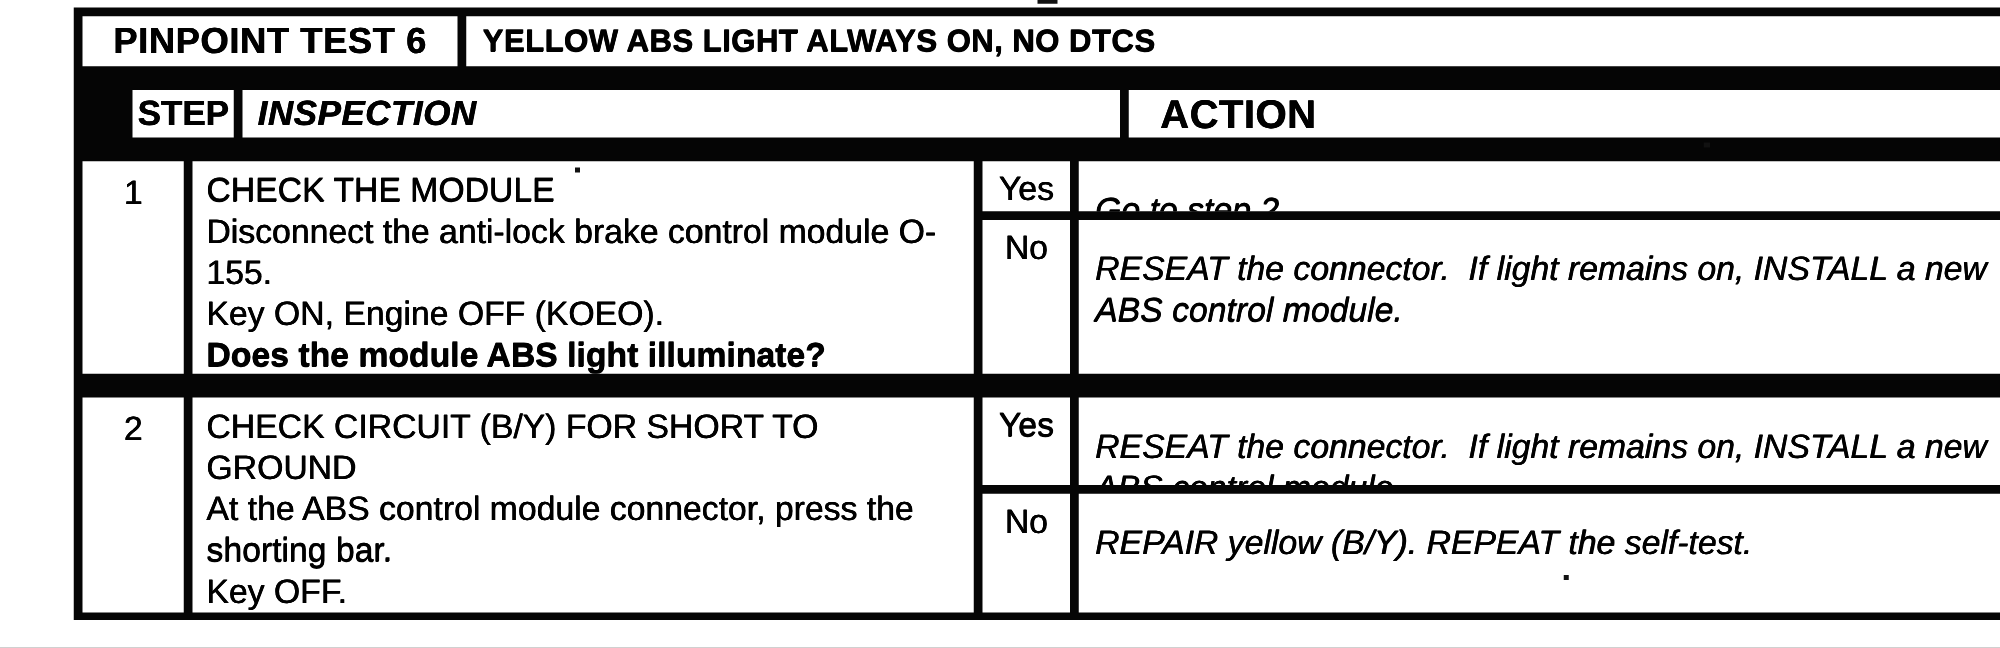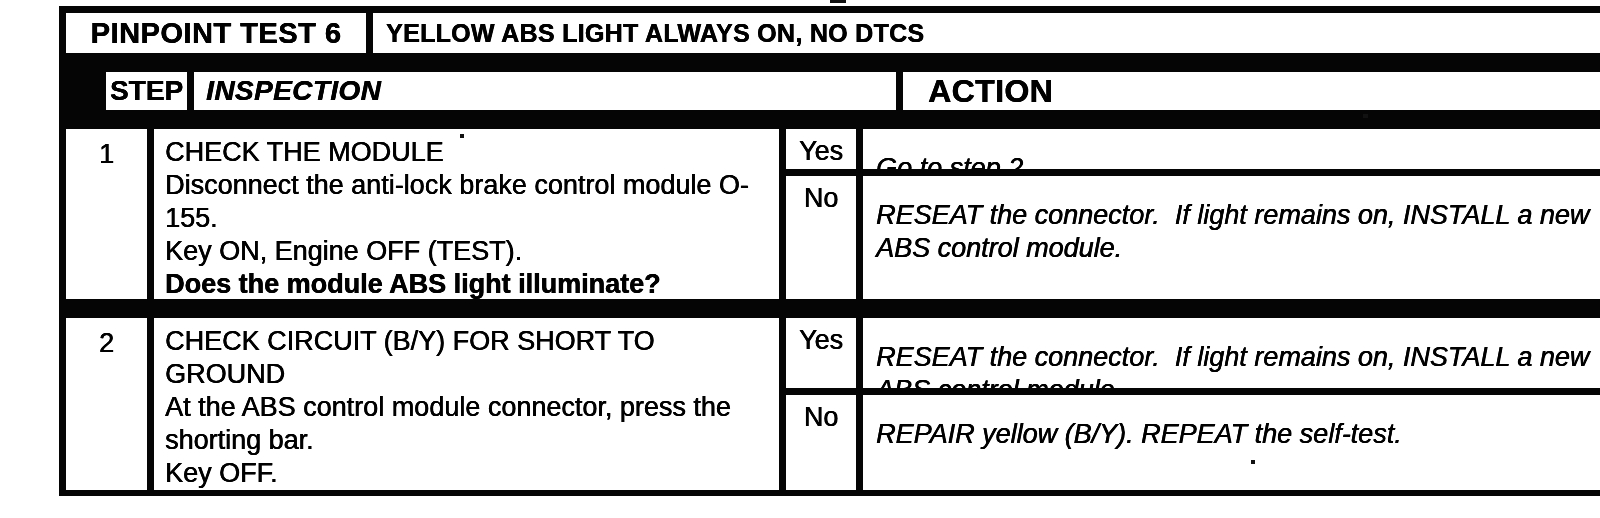--- a/index.html
+++ b/index.html
@@ -136,21 +136,21 @@
       <div class="cell head-step">STEP</div>
       <div class="cell head-inspection">INSPECTION</div>
       <div class="cell head-action">ACTION</div>
     </div>
 
     <div class="row-step row-step-1">
       <div class="cell step-num">1</div>
       <div class="cell inspection-cell">
         <div class="inspection-title">CHECK THE MODULE</div>
         <div class="inspection-line">Disconnect the anti-lock brake control module O-155.</div>
-        <div class="inspection-line">Key ON, Engine OFF (TEST).</div>
+        <div class="inspection-line">Key ON, Engine OFF (KOEO).</div>
         <div class="inspection-question">Does the module ABS light illuminate?</div>
       </div>
       <div class="results-col">
         <div class="result-row rr1-yes">
           <div class="cell yn-cell">Yes</div>
           <div class="cell action-cell">
             <div class="action-text">Go to step 2.</div>
           </div>
         </div>
         <div class="result-row result-row-tall">

